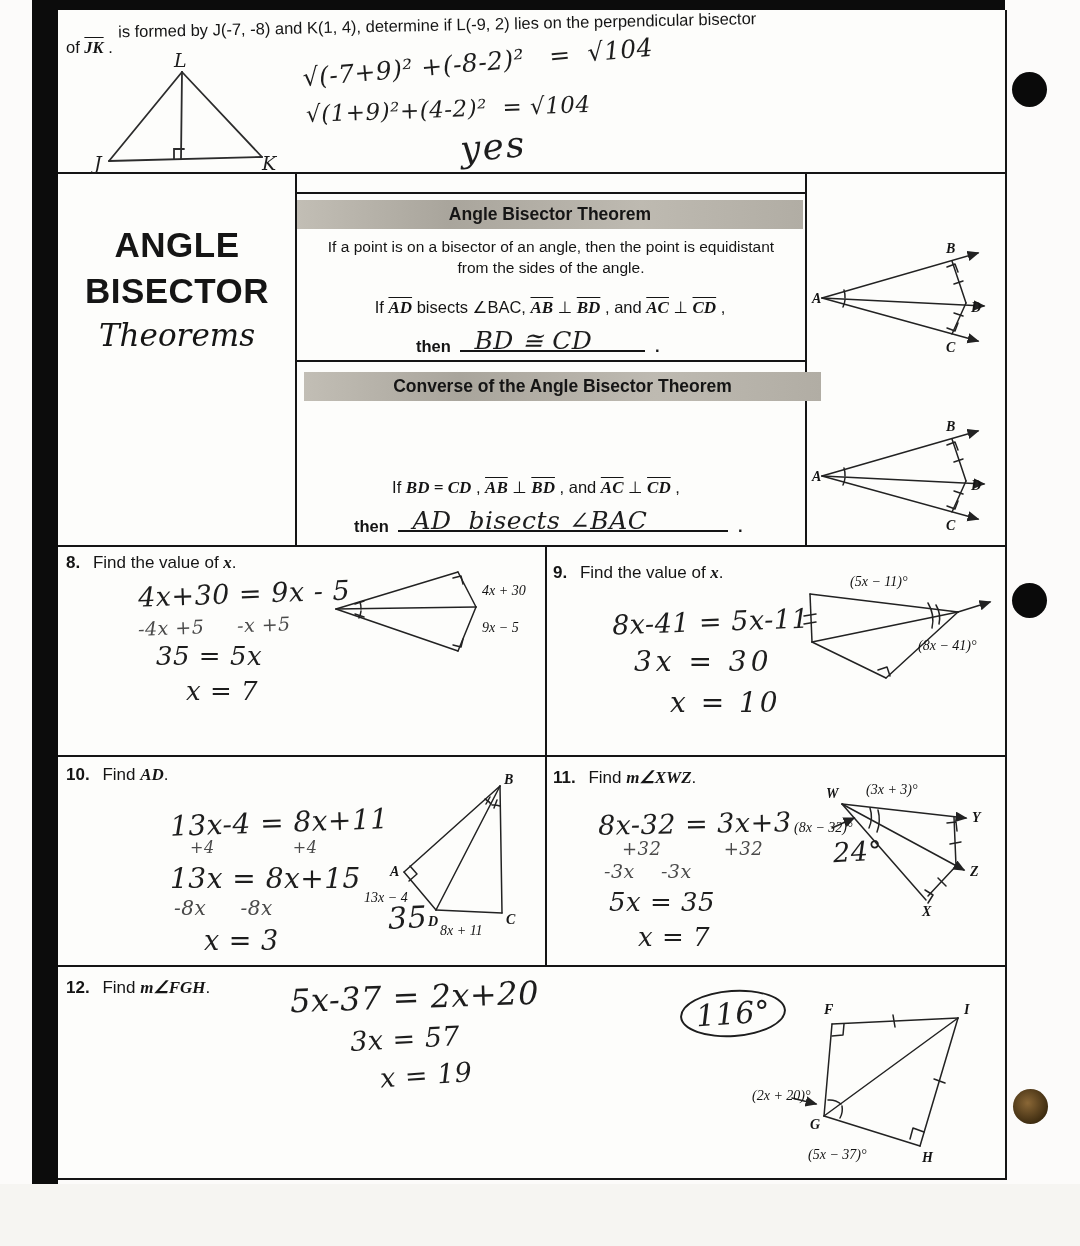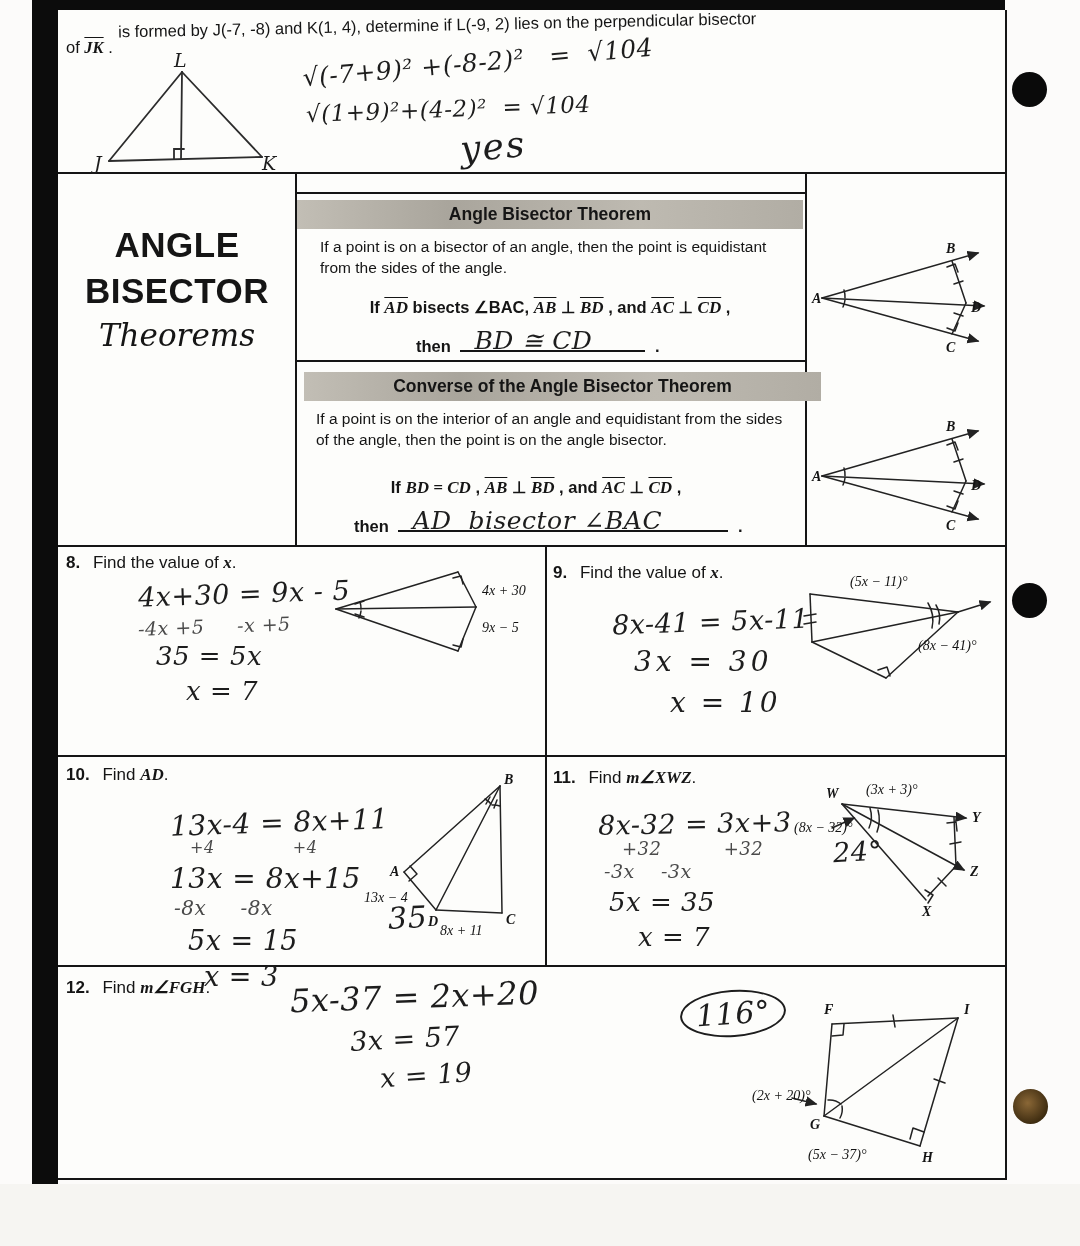--- a/index.html
+++ b/index.html
@@ -19,23 +19,23 @@
   .hw{font-family:"DejaVu Serif",serif;font-style:italic;color:#1d1d1d;white-space:pre;letter-spacing:.5px;}
   .hwd{position:absolute;}
   .dim{color:#4a4a4a;}
   .pm{font-family:Liberation Serif, serif;font-style:italic;font-weight:bold;}
   .ovl{text-decoration:overline;}
   .side-title{position:absolute;text-align:center;}
   .big-title{font-size:35px;font-weight:800;line-height:1.3;letter-spacing:.5px;}
   .script-title{font-size:31px;font-family:"DejaVu Serif",serif;font-style:italic;margin-top:4px;}
   .thm-titlebar{position:absolute;height:29px;text-align:center;font-weight:bold;font-size:17.5px;line-height:29px;
         background:linear-gradient(90deg,#c2beb5,#a9a59c 30%,#bebab1 68%,#b1ada4);}
-  .thm-body{position:absolute;font-size:15.5px;line-height:1.38;}
+  .thm-body{position:absolute;text-align:center;font-size:15.5px;line-height:1.38;}
   .ifline{position:absolute;text-align:center;font-size:16.5px;white-space:nowrap;}
-  .ifline .kw{font-weight:bold;}
+  .ifline .kw{font-weight:normal;}
   .ifline .pm{font-size:17px;}
   .thenline{position:absolute;font-size:16.5px;font-weight:bold;white-space:nowrap;}
   .blank{display:inline-block;border-bottom:2px solid #151515;position:relative;height:20px;margin:0 5px;}
   .blank .hw{position:absolute;left:14px;bottom:-5px;font-size:25px;font-weight:normal;}
   .plabel{position:absolute;font-size:17px;}
   .plabel b{margin-right:8px;}
   .work{position:absolute;}
   .work .hw{margin-bottom:5px;}
   .circled{position:absolute;border:2.5px solid #1d1d1d;border-radius:50%;padding:4px 14px;transform:rotate(-4deg);}
   svg{overflow:visible;}
@@ -145,38 +145,37 @@
       </g>
       <text class="ptlabel" x="2" y="63">A</text>
       <text class="ptlabel" x="136" y="13">B</text>
       <text class="ptlabel" x="161" y="72">D</text>
       <text class="ptlabel" x="136" y="112">C</text>
     </svg>
 
     <div class="thm-titlebar" style="left:246px;top:362px;width:517px;">
       <span>Converse of the Angle Bisector Theorem</span>
     </div>
-    <div class="thm-body" style="left:258px;top:398px;width:470px;">If a point is on the interior of an angle and equidistant from the sides of the angle, then the point is on the angle bisector.</div>
     <div class="ifline" style="left:227px;top:468px;width:502px;">
       <span class="kw">If</span>
       <span class="pm">BD = CD</span>
       <span class="kw">,</span>
       <span class="pm ovl">AB</span>
       <span class="kw">⊥</span>
       <span class="pm ovl">BD</span>
       <span class="kw">, and</span>
       <span class="pm ovl">AC</span>
       <span class="kw">⊥</span>
       <span class="pm ovl">CD</span>
       <span class="kw">,</span>
     </div>
     <div class="thenline" style="left:296px;top:500px;">
       <span>then</span>
       <span class="blank" style="width:330px;">
-        <span class="hw">AD  bisector ∠BAC</span>
+        <span class="hw">AD  bisects ∠BAC</span>
       </span>
       <span>.</span>
     </div>
 
     <svg width="195" height="118" viewBox="0 0 195 118" style="position:absolute;left:752px;top:408px;">
       <defs>
         <marker id="a2" markerWidth="9" markerHeight="8" refX="7" refY="3.5" orient="auto">
           <path d="M0,0 L8,3.5 L0,7 Z" fill="#222"></path>
         </marker>
       </defs>
@@ -264,21 +263,20 @@
     <div class="plabel" style="left:8px;top:755px;">
       <b>10.</b>
       <span>Find</span>
       <span class="pm">AD</span><span>.</span>
     </div>
     <div class="work" style="left:112px;top:796px;">
       <div class="hw" style="font-size:28px;transform:rotate(-2deg);">13x-4 = 8x+11</div>
       <div class="hw dim" style="font-size:16px;margin-left:20px;margin-top:-6px;">+4              +4</div>
       <div class="hw" style="font-size:28px;">13x = 8x+15</div>
       <div class="hw dim" style="font-size:20px;margin-left:4px;margin-top:-4px;">-8x     -8x</div>
-      <div class="hw" style="font-size:27px;margin-left:18px;">5x = 15</div>
       <div class="hw" style="font-size:27px;margin-left:34px;">x = 3</div>
     </div>
     <div class="hw hwd" style="left:330px;top:890px;font-size:30px;transform:rotate(-3deg);">35</div>
     <svg width="170" height="172" viewBox="0 0 170 172" style="position:absolute;left:306px;top:760px;">
       <g class="stroke">
         <line x1="136" y1="16" x2="40" y2="102"></line>
         <line x1="136" y1="16" x2="72" y2="140"></line>
         <line x1="136" y1="16" x2="138" y2="143"></line>
         <line x1="40" y1="102" x2="72" y2="140"></line>
         <line x1="72" y1="140" x2="138" y2="143"></line>

